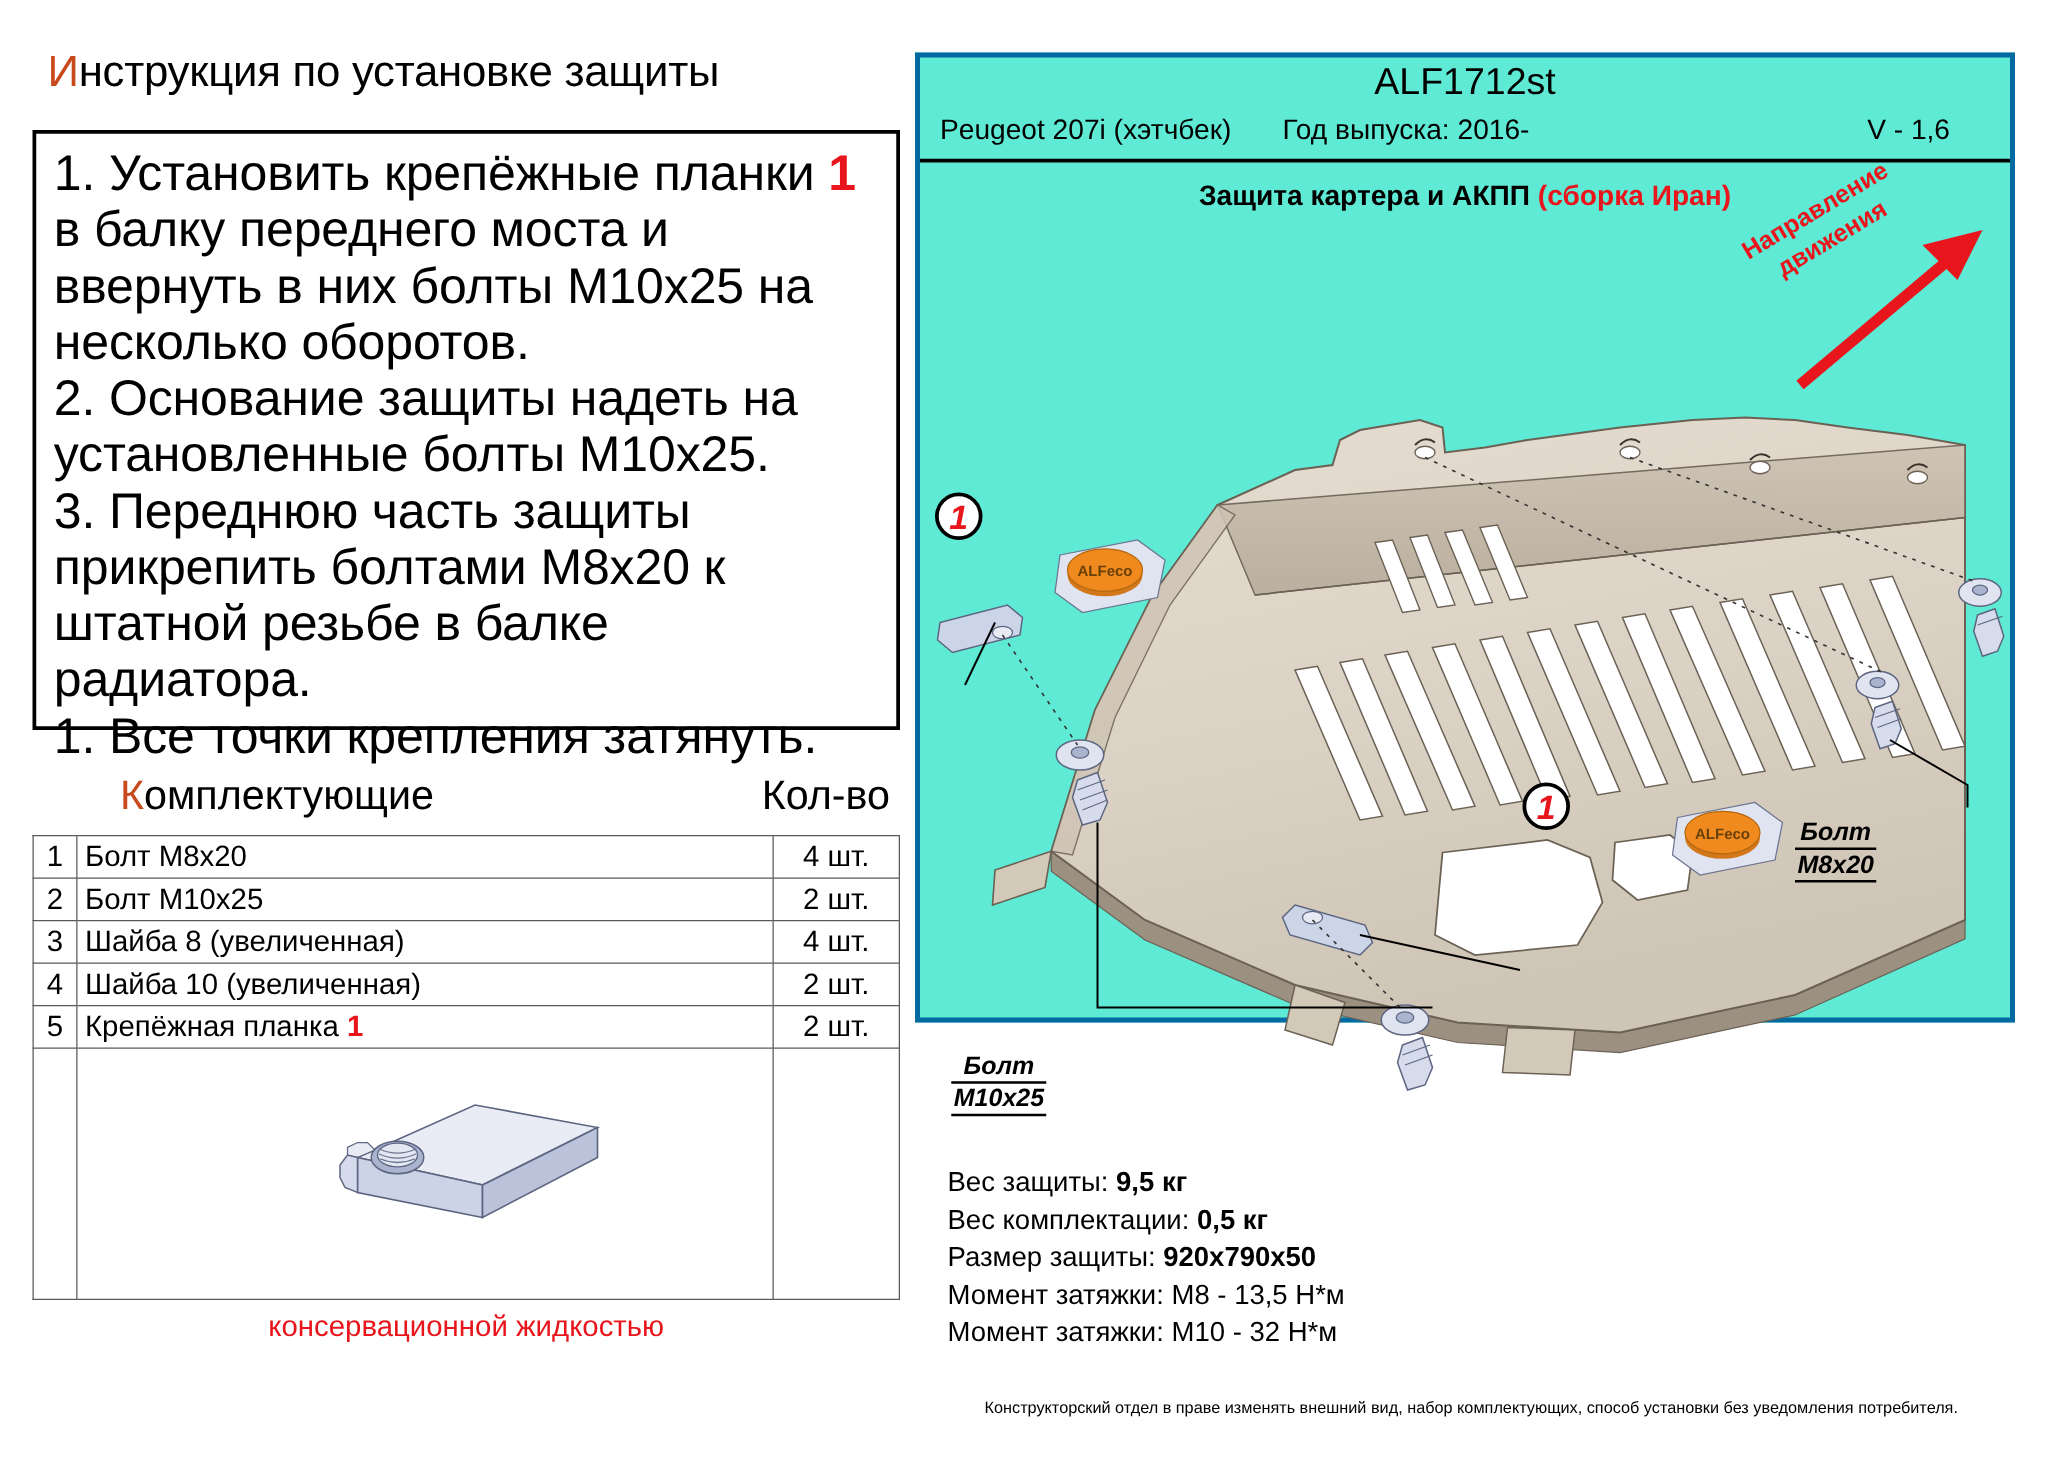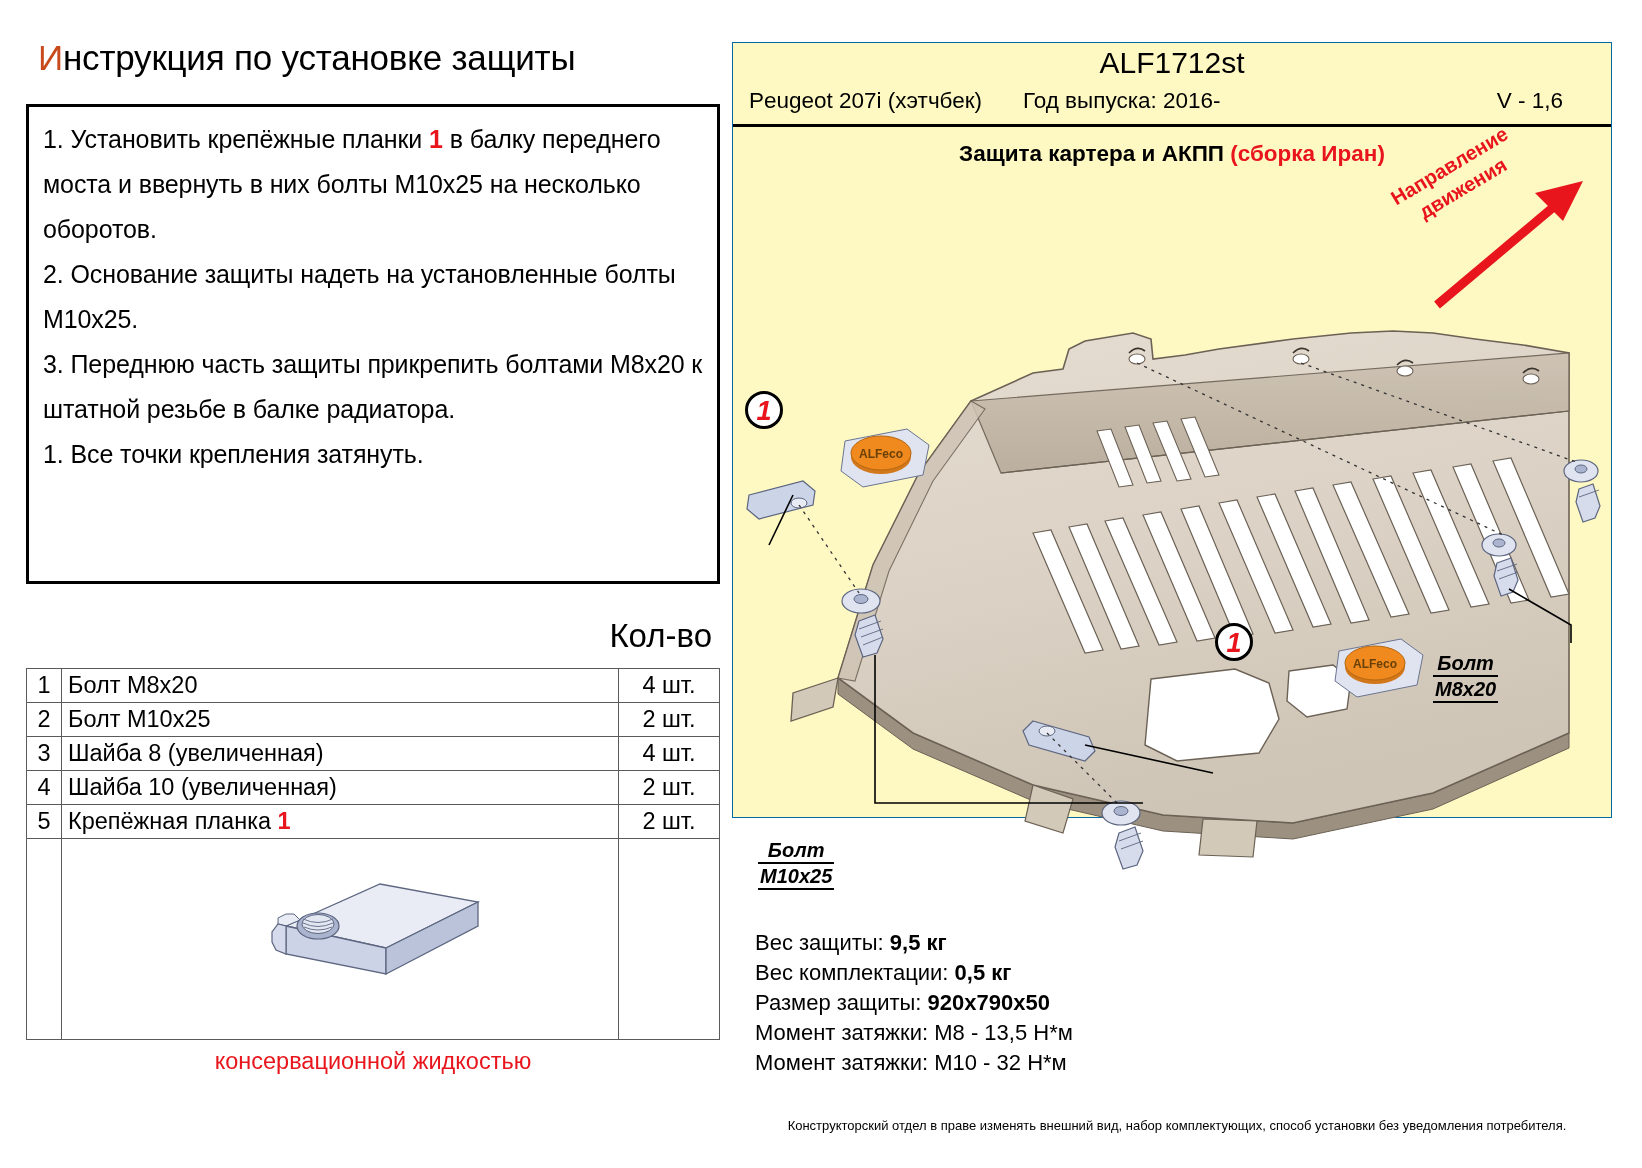--- a/index.html
+++ b/index.html
@@ -36,21 +36,21 @@
 
   #instruction-box {
     position: absolute;
     left: 26px; top: 104px;
     width: 694px; height: 480px;
     border: 3px solid #000;
     box-sizing: border-box;
     padding: 10px 14px 0 14px;
   }
   #instruction-steps {
-    font-size: 25px;
+    font-size: 40px;
     line-height: 45px;
     letter-spacing: -0.1px;
   }
   .step { margin: 0; }
   .hl-red { color: #e8161c; font-weight: 700; }
 
   
   #table-heading-row {
     position: absolute;
     left: 26px; top: 617px;
@@ -118,23 +118,23 @@
     color: #e8161c;
     font-size: 23.5px;
     line-height: 31px;
   }
 
   
   #right-panel {
     position: absolute;
     left: 732px; top: 42px;
     width: 880px; height: 776px;
-    border: 1px solid #0369a1;
+    border: 4px solid #0369a1;
     box-sizing: border-box;
-    background: #fef9c3;
+    background: #5eead4;
   }
 
   #title-block {
     position: absolute;
     left: 0; top: 0;
     width: 100%;
     height: 84px;
     border-bottom: 3px solid #000;
     box-sizing: border-box;
   }
@@ -262,20 +262,21 @@
   <div id="instruction-box">
     <div id="instruction-steps">
       <p class="step"><span>1. Установить крепёжные планки </span><span class="hl-red">1</span><span> в балку переднего моста и ввернуть в них болты М10х25 на несколько оборотов.</span></p>
       <p class="step">2. Основание защиты надеть на установленные болты М10х25.</p>
       <p class="step">3. Переднюю часть защиты прикрепить болтами М8х20 к штатной резьбе в балке радиатора.</p>
       <p class="step">1. Все точки крепления затянуть.</p>
     </div>
   </div>
 
   <div id="table-heading-row">
+    <div id="th-parts"><span class="dropcap">К</span><span>омплектующие</span></div>
     <div id="th-qty">Кол-во</div>
   </div>
 
   <table id="parts-table">
     <tbody>
       <tr>
         <td>1</td>
         <td>Болт М8х20</td>
         <td>4 шт.</td>
       </tr>

